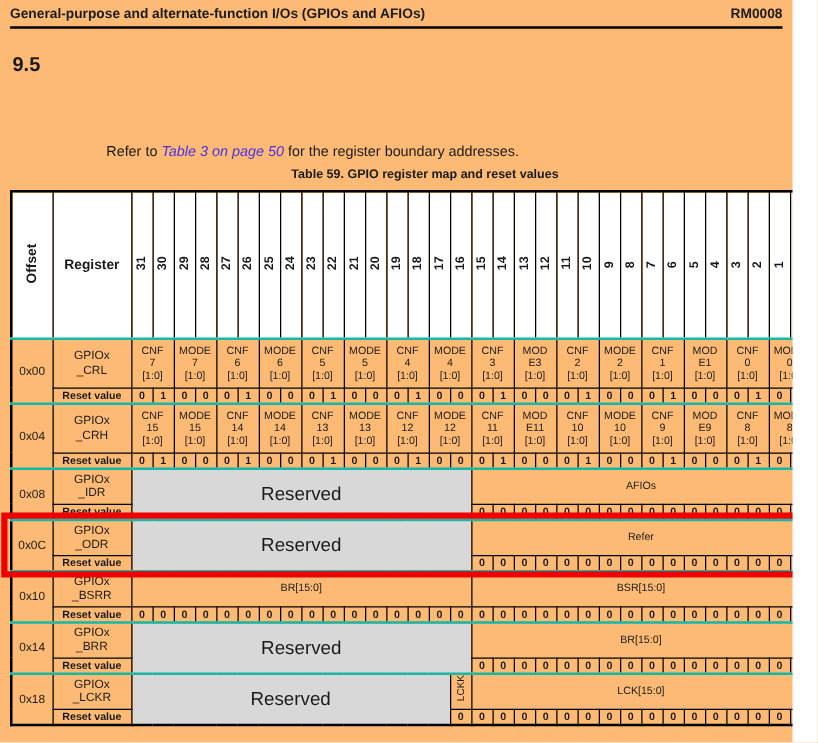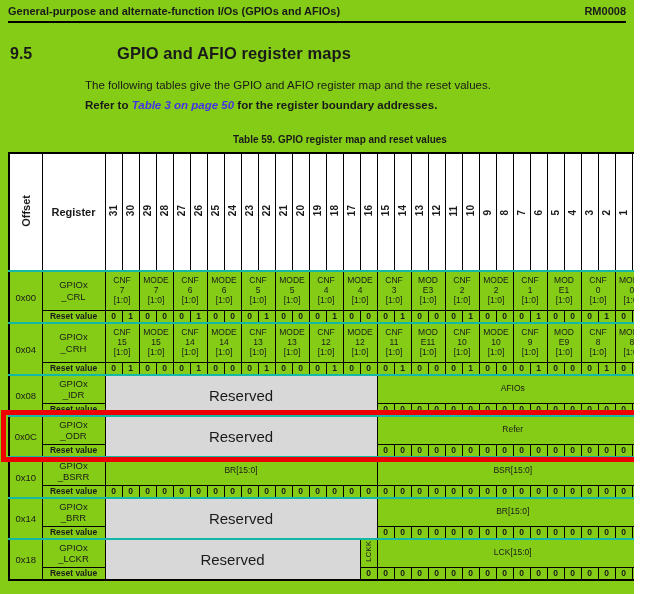--- a/index.html
+++ b/index.html
@@ -2,38 +2,38 @@
 <html style="--reserved: #d8d8d8; --highlight: #ee0000; --link: #4733e6;"><head>
 <meta charset="utf-8">
 <style>
   * { box-sizing: border-box; }
   html, body { margin: 0; padding: 0; background: #fff; }
   body {
     width: 654px; height: 594px;
     font-family: "Liberation Sans", sans-serif;
     color: #1a1a1a;
   }
-  .page { position: relative; width: 634px; height: 594px; background: #84cc16; overflow: hidden; }
+  .page { position: relative; width: 634px; height: 594px; background: #fdba74; overflow: hidden; }
 
   
   .running-head {
     position: absolute; top: 5px; left: 8px; right: 8px;
     display: flex; justify-content: space-between;
     font-size: 11px; font-weight: bold;
   }
   .rule { position: absolute; top: 21px; left: 8px; right: 8px; height: 2px; background: #000; }
 
   
-  .section-heading { position: absolute; top: 44px; left: 10px; display: flex; align-items: baseline; gap: 32px; }
+  .section-heading { position: absolute; top: 44px; left: 10px; display: flex; align-items: baseline; }
   .secnum { font-weight: bold; font-size: 16px; width: 75px; }
   .section-heading h1 { margin: 0; font-size: 16.5px; font-weight: bold; letter-spacing: 0.1px; }
 
   .body-text { position: absolute; left: 85px; margin: 0; font-size: 11.5px; }
   .p1 { top: 79px; }
-  .p2 { top: 99px; font-weight: bold; }
+  .p2 { top: 116px; }
   .xref { color: var(--link, #4733e6); font-style: italic; text-decoration: none; }
 
   .caption {
     position: absolute; top: 134px; left: 20px; width: 640px;
     text-align: center; font-weight: bold; font-size: 10px;
   }
 
   
   table.regmap {
     position: absolute; top: 152px; left: 8px;
@@ -78,24 +78,22 @@
 <div class="page">
 
   <div class="running-head">
     <span>General-purpose and alternate-function I/Os (GPIOs and AFIOs)</span>
     <span>RM0008</span>
   </div>
   <div class="rule"></div>
 
   <div class="section-heading">
     <span class="secnum">9.5</span>
-    <h1>GPIO and AFIO register maps</h1>
   </div>
 
-  <p class="body-text p1">The following tables give the GPIO and AFIO register map and the reset values.</p>
 
   <p class="body-text p2"><span>Refer to </span><a href="#" class="xref">Table 3 on page 50</a><span> for the register boundary addresses.</span></p>
 
   <div class="caption">Table 59. GPIO register map and reset values</div>
 
   <table class="regmap" id="regtable">
       <colgroup>
         <col style="width: 33px;">
         <col style="width: 63px;">
         <col style="width: 17px;">

